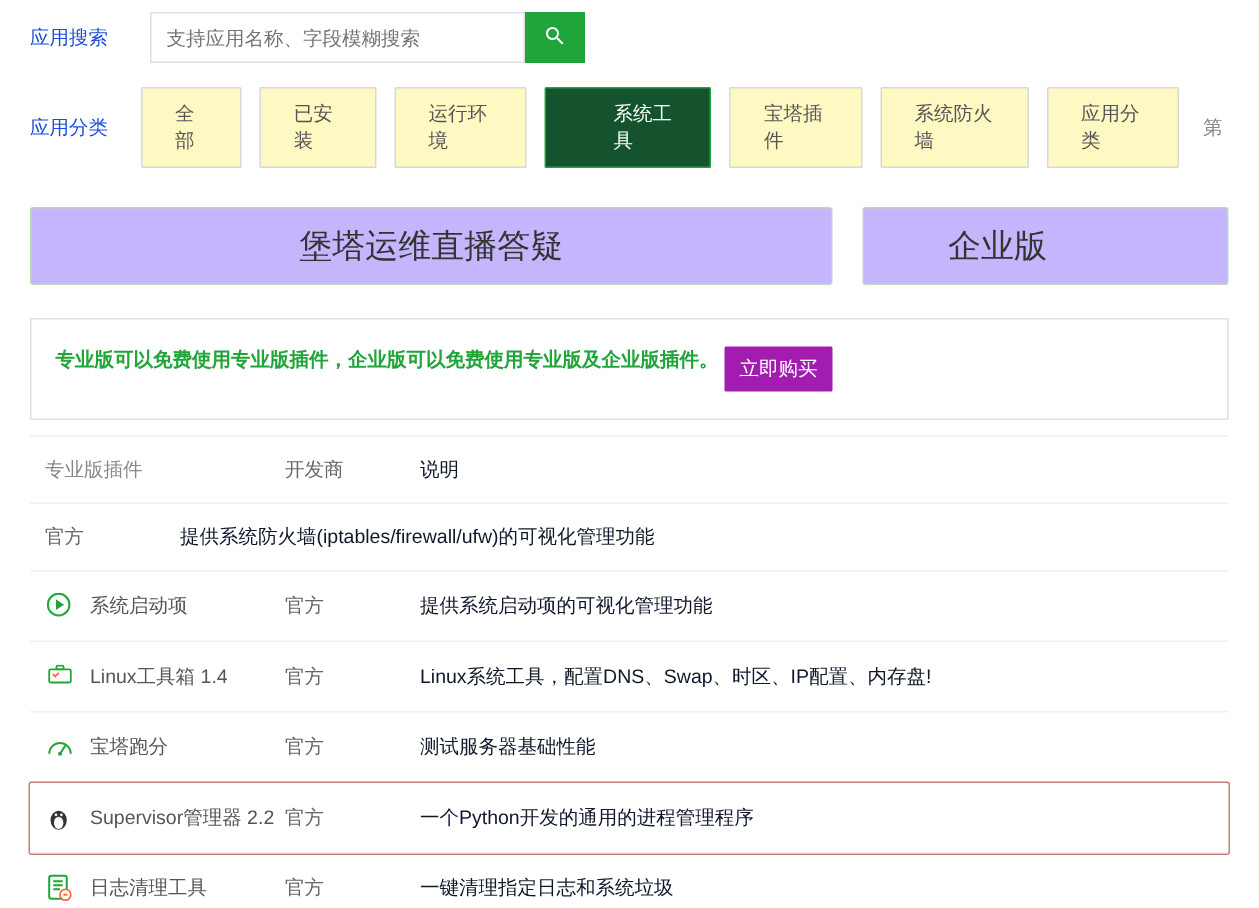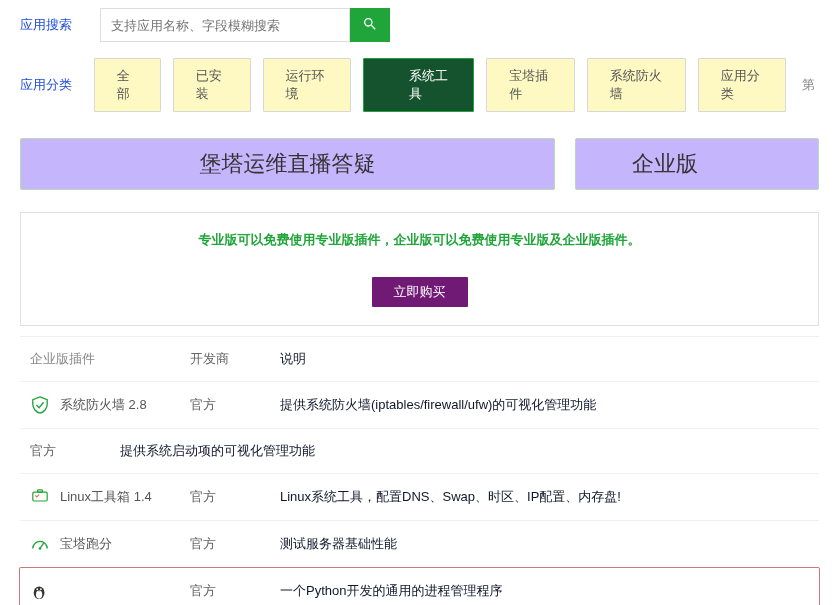--- a/index.html
+++ b/index.html
@@ -14,23 +14,23 @@
 
     .cat-btn { display: inline-block; padding: 8px 22px; margin-right: 12px; background: #fef9c3; border: 1px solid #d8d8d8; color: #555; font-size: 13px; cursor: pointer; border-radius: 1px; }
     .cat-btn.active { background: #14532d; color: #fff; border-color: #20a53a; padding-left: 45px; }
     .cat-more { color: #888; font-size: 13px; padding: 8px 4px; }
 
     .banner-row { display: flex; gap: 20px; padding: 18px 20px 12px; }
     .banner { background: #c4b5fd; border: 1px solid #bcd8b7; height: 52px; display: flex; align-items: center; justify-content: center; font-size: 22px; color: #333; font-weight: 500; border-radius: 2px; }
     .banner-main { flex: 0 0 535px; }
     .banner-side { flex: 1; min-width: 200px; padding-left: 56px; justify-content: flex-start; }
 
-    .notice { margin: 10px 20px 0; border: 1px solid #e0e0e0; padding: 18px 16px; display: flex; align-items: center; gap: 28px; font-size: 13px; flex-direction: column; }
+    .notice { margin: 10px 20px 0; border: 1px solid #e0e0e0; padding: 18px 16px; display: flex; align-items: flex-start; gap: 4px; font-size: 13px; }
     .notice-text { color: #20a53a; font-weight: 600; }
-    .notice-btn { background: #701a75; color: #fff; border: none; padding: 6px 22px; font-size: 13px; cursor: pointer; border-radius: 1px; }
+    .notice-btn { background: #a21caf; color: #fff; border: none; padding: 6px 10px; font-size: 13px; cursor: pointer; border-radius: 1px; }
 
     .table { margin: 10px 20px 0; border-top: 1px solid #eee; }
     .thead, .trow { display: flex; align-items: center; padding: 13px 10px; border-bottom: 1px solid #f0f0f0; position: relative; }
     .thead { color: #888; font-size: 13px; }
     .col-name { width: 160px; display: flex; align-items: center; gap: 10px; }
     .col-dev  { width: 90px; color: #666; }
     .col-desc { flex: 1; color: #0f172a; }
     .app-name { color: #555; font-size: 13px; }
 
     .icon-wrap { width: 20px; height: 20px; display: inline-flex; align-items: center; justify-content: center; flex-shrink: 0; }
@@ -78,38 +78,38 @@
   <div class="banner banner-side">企业版</div>
 </div>
 
 <div class="notice">
   <span class="notice-text">专业版可以免费使用专业版插件，企业版可以免费使用专业版及企业版插件。</span>
   <button class="notice-btn">立即购买</button>
 </div>
 
 <div class="table">
   <div class="thead">
-    <span class="col-name">企业版插件</span>
+    <span class="col-name">专业版插件</span>
     <span class="col-dev">开发商</span>
     <span class="col-desc">说明</span>
   </div>
   <div id="tbody">
       <div class="trow">
-        <span class="col-name">
-          <span class="icon-wrap">
-            <svg class="ic-shield" viewBox="0 0 20 20">
-              <use href="#i-shield"></use>
-            </svg>
-          </span>
-          <span class="app-name">系统防火墙 2.8</span>
-        </span>
         <span class="col-dev">官方</span>
         <span class="col-desc">提供系统防火墙(iptables/firewall/ufw)的可视化管理功能</span>
       </div>
       <div class="trow">
+        <span class="col-name">
+          <span class="icon-wrap">
+            <svg class="ic-play" viewBox="0 0 20 20">
+              <use href="#i-play"></use>
+            </svg>
+          </span>
+          <span class="app-name">系统启动项</span>
+        </span>
         <span class="col-dev">官方</span>
         <span class="col-desc">提供系统启动项的可视化管理功能</span>
       </div>
       <div class="trow">
         <span class="col-name">
           <span class="icon-wrap">
             <svg class="ic-box" viewBox="0 0 20 20">
               <use href="#i-box"></use>
             </svg>
           </span>
@@ -130,20 +130,21 @@
         <span class="col-dev">官方</span>
         <span class="col-desc">测试服务器基础性能</span>
       </div>
       <div class="trow row-highlight">
         <span class="col-name">
           <span class="icon-wrap">
             <svg class="ic-penguin" viewBox="0 0 20 20">
               <use href="#i-penguin"></use>
             </svg>
           </span>
+          <span class="app-name">Supervisor管理器 2.2</span>
         </span>
         <span class="col-dev">官方</span>
         <span class="col-desc">一个Python开发的通用的进程管理程序</span>
       </div>
       <div class="trow">
         <span class="col-name">
           <span class="icon-wrap">
             <svg class="ic-log" viewBox="0 0 20 20">
               <use href="#i-log"></use>
             </svg>

